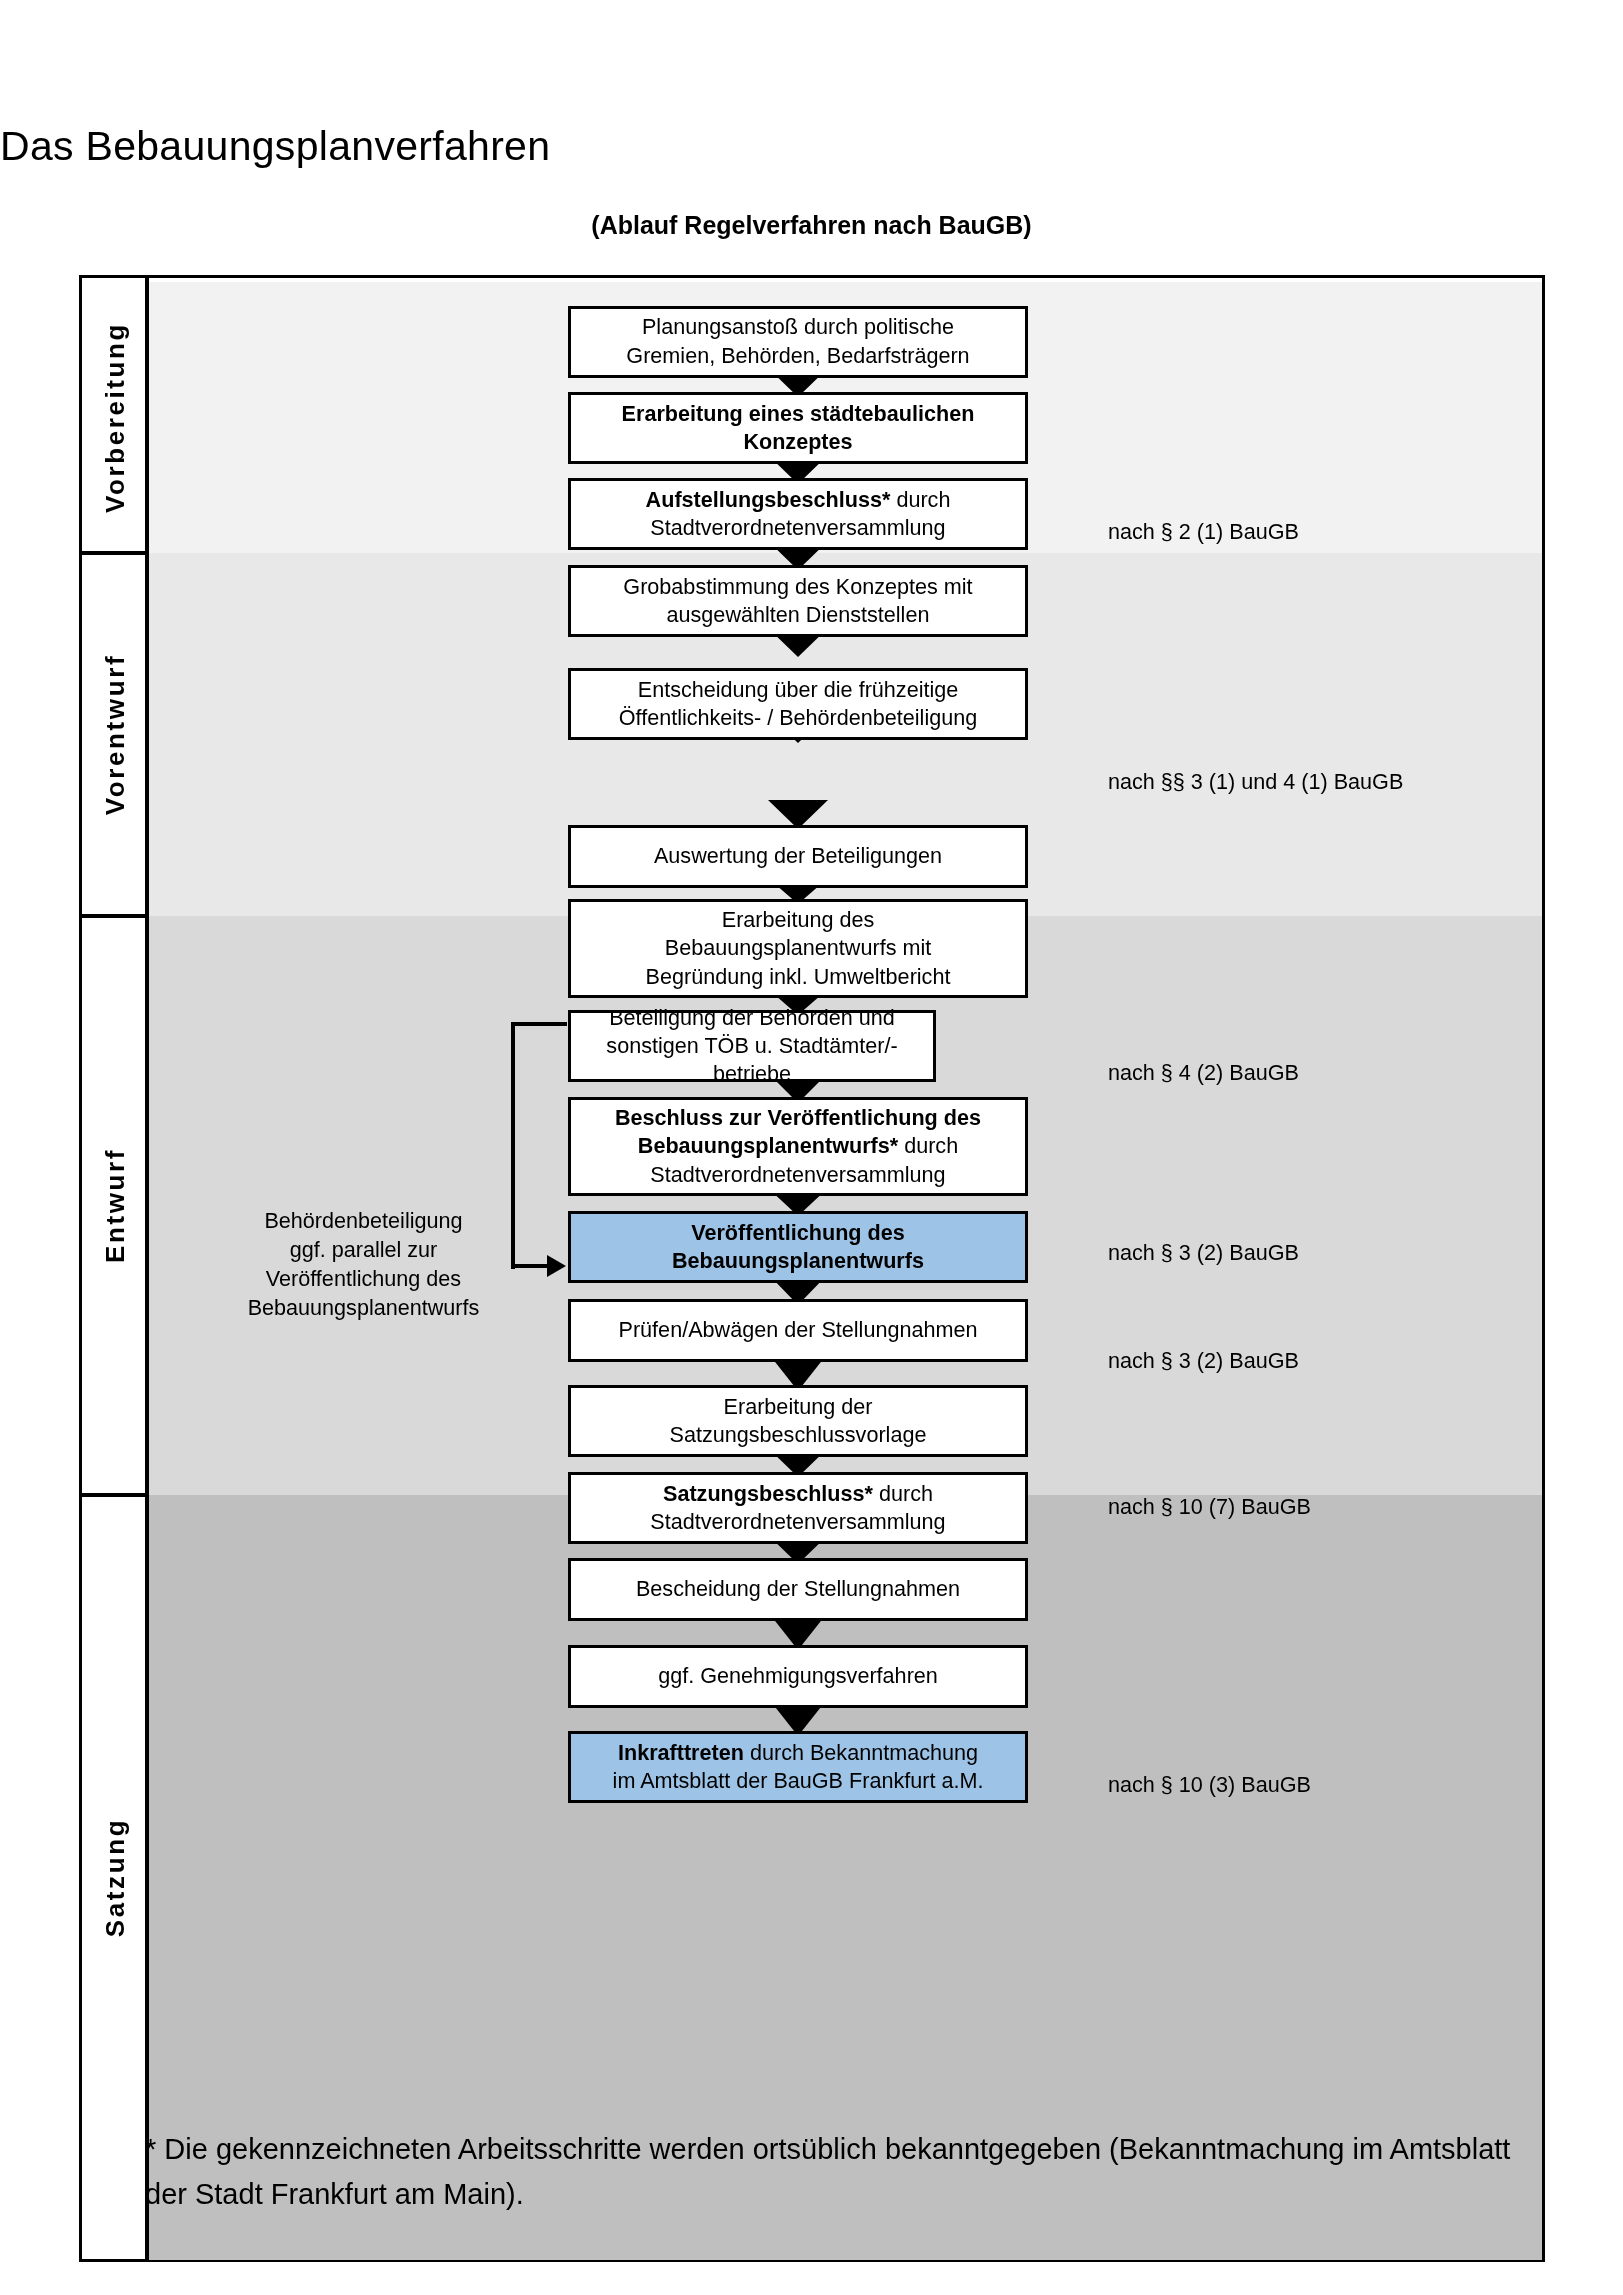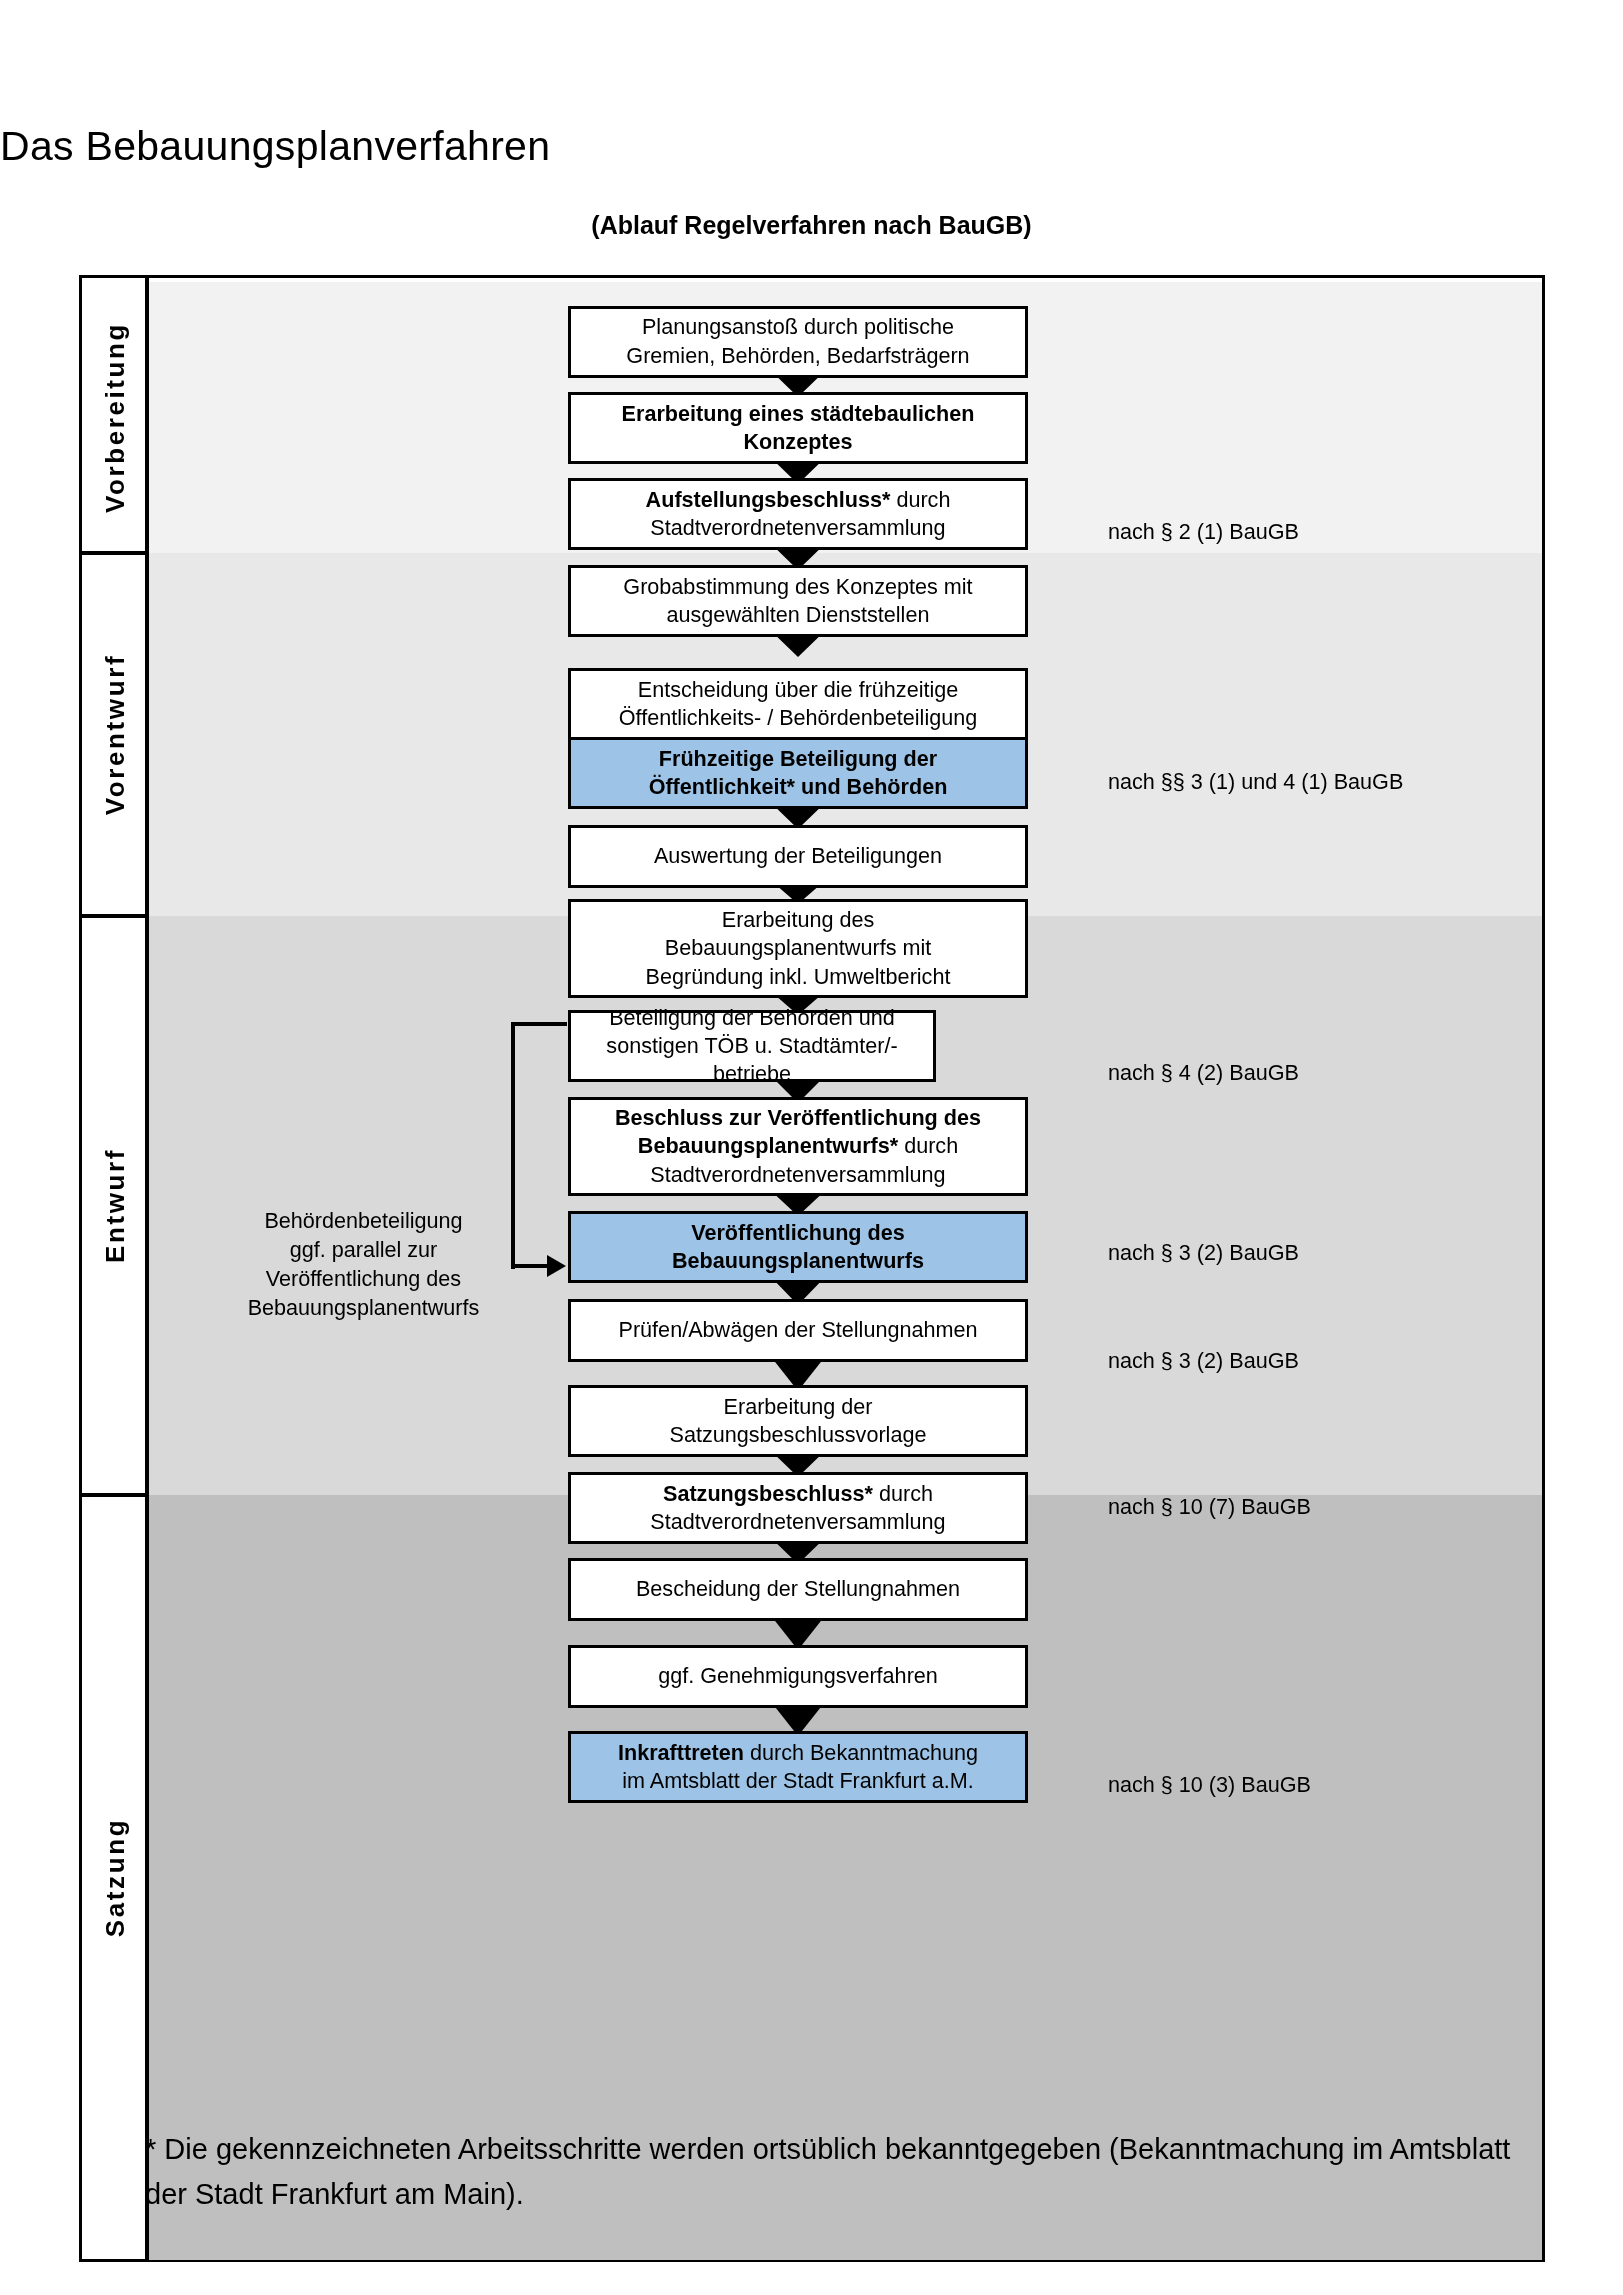--- a/index.html
+++ b/index.html
@@ -146,26 +146,20 @@
       </div>
     </div>
     <div class="arrow" style="left: 686px; top: 350px; border-top-width: 29px;"></div>
     <div class="pbox" style="left: 486px; top: 390px; width: 460px; height: 72px;">
       <div>
         <div>Entscheidung über die frühzeitige</div>
         <div>Öffentlichkeits- / Behördenbeteiligung</div>
       </div>
     </div>
     <div class="arrow" style="left: 686px; top: 436px; border-top-width: 29px;"></div>
-    <div class="pbox blue" style="left: 486px; top: 459px; width: 460px; height: 72px;">
-      <div>
-        <div><span class="b">Frühzeitige Beteiligung der</span></div>
-        <div><span class="b">Öffentlichkeit* und Behörden</span></div>
-      </div>
-    </div>
     <div class="arrow" style="left: 686px; top: 522px; border-top-width: 29.5px;"></div>
     <div class="pbox" style="left: 486px; top: 547px; width: 460px; height: 63px;">
       <div>
         <div>Auswertung der Beteiligungen</div>
       </div>
     </div>
     <div class="arrow" style="left: 686px; top: 600px; border-top-width: 26px;"></div>
     <div class="pbox" style="left: 486px; top: 621px; width: 460px; height: 99px;">
       <div>
         <div>Erarbeitung des</div>
@@ -224,21 +218,21 @@
     <div class="arrow" style="left: 686px; top: 1334px; border-top-width: 38px;"></div>
     <div class="pbox" style="left: 486px; top: 1367px; width: 460px; height: 63px;">
       <div>
         <div>ggf. Genehmigungsverfahren</div>
       </div>
     </div>
     <div class="arrow" style="left: 686px; top: 1420px; border-top-width: 38px;"></div>
     <div class="pbox blue" style="left: 486px; top: 1453px; width: 460px; height: 72px;">
       <div>
         <div><span class="b">Inkrafttreten</span> durch Bekanntmachung</div>
-        <div>im Amtsblatt der Stadt Frankfurt a.M.</div>
+        <div>im Amtsblatt der BauGB Frankfurt a.M.</div>
       </div>
     </div>
     <div class="legal" style="left: 1026px; top: 241px;">nach § 2 (1) BauGB</div>
     <div class="legal" style="left: 1026px; top: 491px;">nach §§ 3 (1) und 4 (1) BauGB</div>
     <div class="legal" style="left: 1026px; top: 782px;">nach § 4 (2) BauGB</div>
     <div class="legal" style="left: 1026px; top: 962px;">nach § 3 (2) BauGB</div>
     <div class="legal" style="left: 1026px; top: 1070px;">nach § 3 (2) BauGB</div>
     <div class="legal" style="left: 1026px; top: 1216px;">nach § 10 (7) BauGB</div>
     <div class="legal" style="left: 1026px; top: 1494px;">nach § 10 (3) BauGB</div>
     <div id="sidenote" style="left: 118px; top: 929px; width: 327px;">

